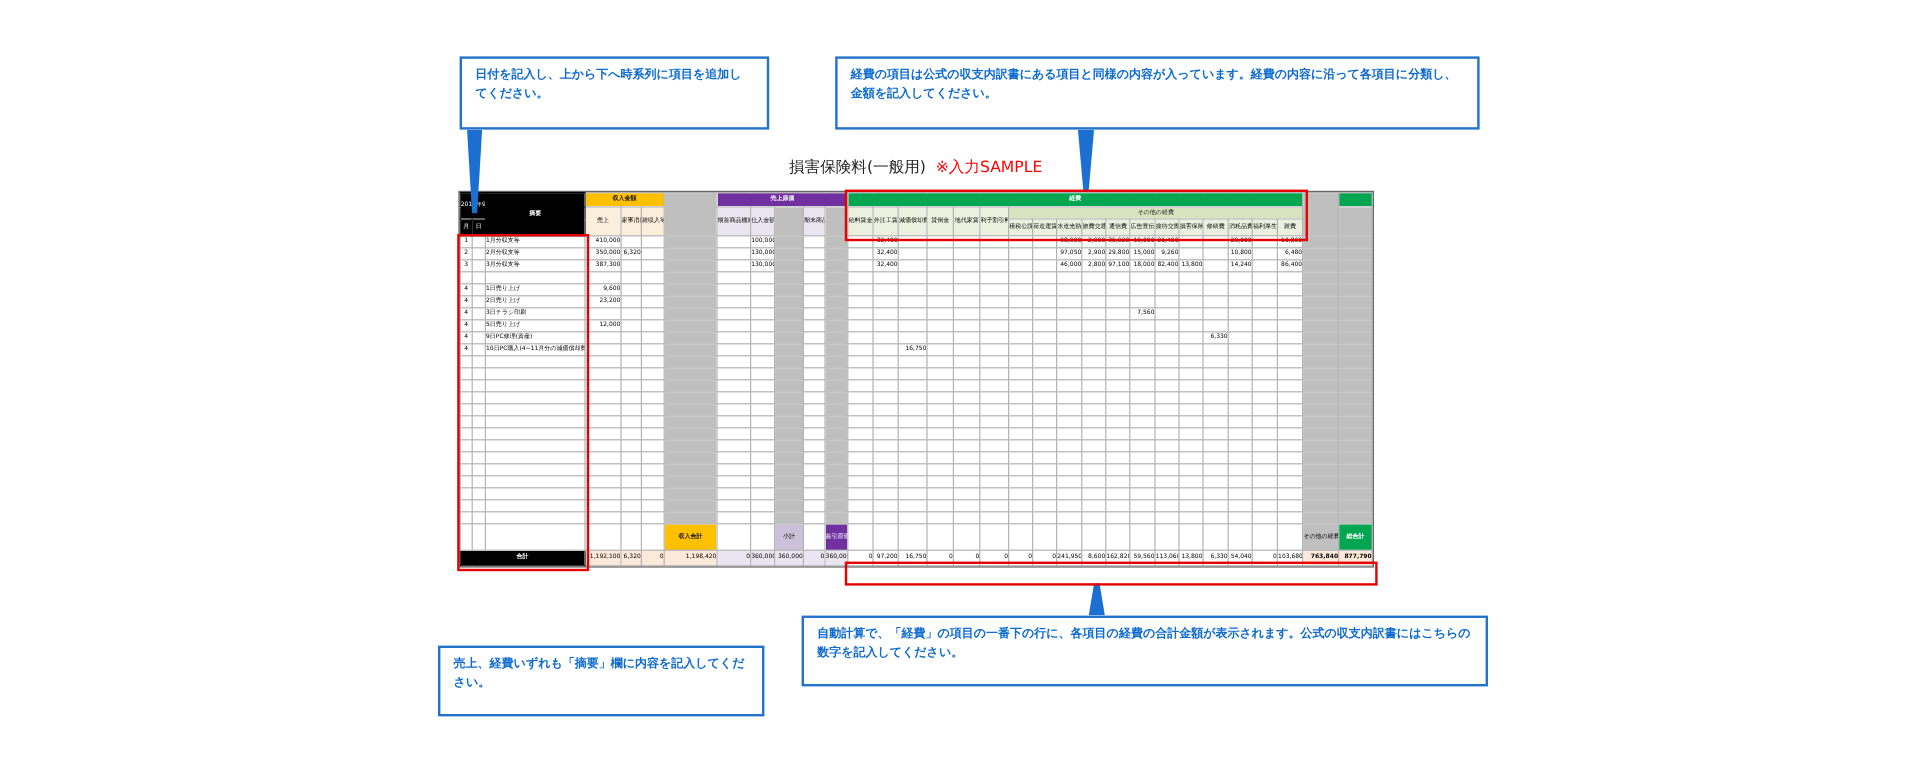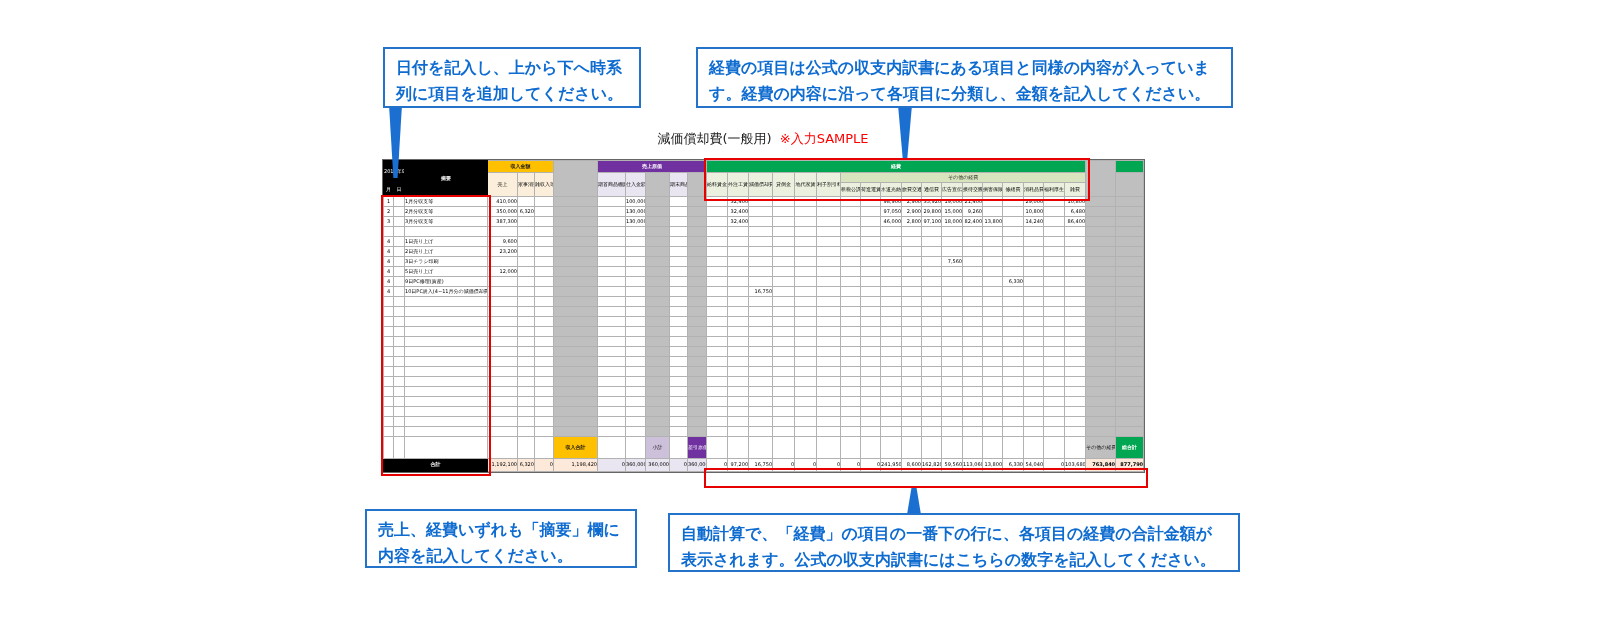--- a/index.html
+++ b/index.html
@@ -1,19 +1,19 @@
 <!DOCTYPE html>
 <html><head>
 <meta charset="utf-8">
 <style>
   html,body{margin:0;padding:0;}
   body{width:1600px;height:634px;position:relative;background:#ffffff;
        font-family:"DejaVu Sans",sans-serif;overflow:hidden;}
   .callout{position:absolute;border:2px solid #2273c9;background:#fff;color:#0e6bd0;
-           font-size:16px;font-weight:600;line-height:1.6;padding:6px 11px;box-sizing:border-box;}
+           font-size:10px;font-weight:600;line-height:1.6;padding:6px 11px;box-sizing:border-box;}
   .arr{position:absolute;background:#1b6fd0;}
   .arr-down{clip-path:polygon(8% 0,92% 0,64% 100%,36% 100%);}
   .arr-up{clip-path:polygon(36% 100%,64% 100%,92% 0,8% 0);transform:scaleY(-1);}
   #page-title{position:absolute;left:383px;top:130px;width:760px;text-align:center;
               font-size:13px;color:#222;}
   #page-title .note{color:#ff0000;margin-left:4px;text-align:right;}
   
   #sheet{position:absolute;left:383px;top:160px;width:760px;border-collapse:collapse;
          table-layout:fixed;outline:1px solid #666;}
   #sheet td{border:0.5px solid #b2b2b2;padding:0;margin:0;overflow:hidden;white-space:nowrap;
@@ -45,29 +45,29 @@
   .tot-cost{background:#e9e5f1;}
   .tot-exp{background:#ffffff;}
   .tot-osub{background:#fde9d9;font-weight:bold;}
   .redbox{position:absolute;border:2px solid #e60000;pointer-events:none;background:transparent;}
 </style>
 </head>
 <body>
 
 <div class="callout" style="left:383px;top:47px;width:258px;height:61px;">日付を記入し、上から下へ時系列に項目を追加してください。</div>
 <div class="callout" style="left:668px;top:47px;width:537px;height:61px;margin-left:28px;">経費の項目は公式の収支内訳書にある項目と同様の内容が入っています。経費の内容に沿って各項目に分類し、金額を記入してください。</div>
-<div class="callout" style="left:365px;top:509px;width:272px;height:59px;">売上、経費いずれも「摘要」欄に内容を記入してください。</div>
+<div class="callout" style="left:365px;top:538px;width:272px;height:59px;">売上、経費いずれも「摘要」欄に内容を記入してください。</div>
 <div class="callout" style="left:668px;top:513px;width:572px;height:59px;">自動計算で、「経費」の項目の一番下の行に、各項目の経費の合計金額が表示されます。公式の収支内訳書にはこちらの数字を記入してください。</div>
 
 <div class="arr arr-down" style="left:388px;top:108px;width:15px;height:70px;z-index:5;"></div>
 <div class="arr arr-down" style="left:897px;top:108px;width:16px;height:51px;z-index:5;"></div>
 <div class="arr arr-up" style="left:906px;top:486px;width:16px;height:27px;z-index:5;"></div>
 
 <div id="page-title">
-  <span>減価償却費(一般用)</span>
+  <span>損害保険料(一般用)</span>
   <span class="note">※入力SAMPLE</span>
 </div>
 
 <table id="sheet">
     <colgroup>
       <col style="width:10px">
       <col style="width:11px">
       <col style="width:83px">
       <col style="width:30px">
       <col style="width:17px">

